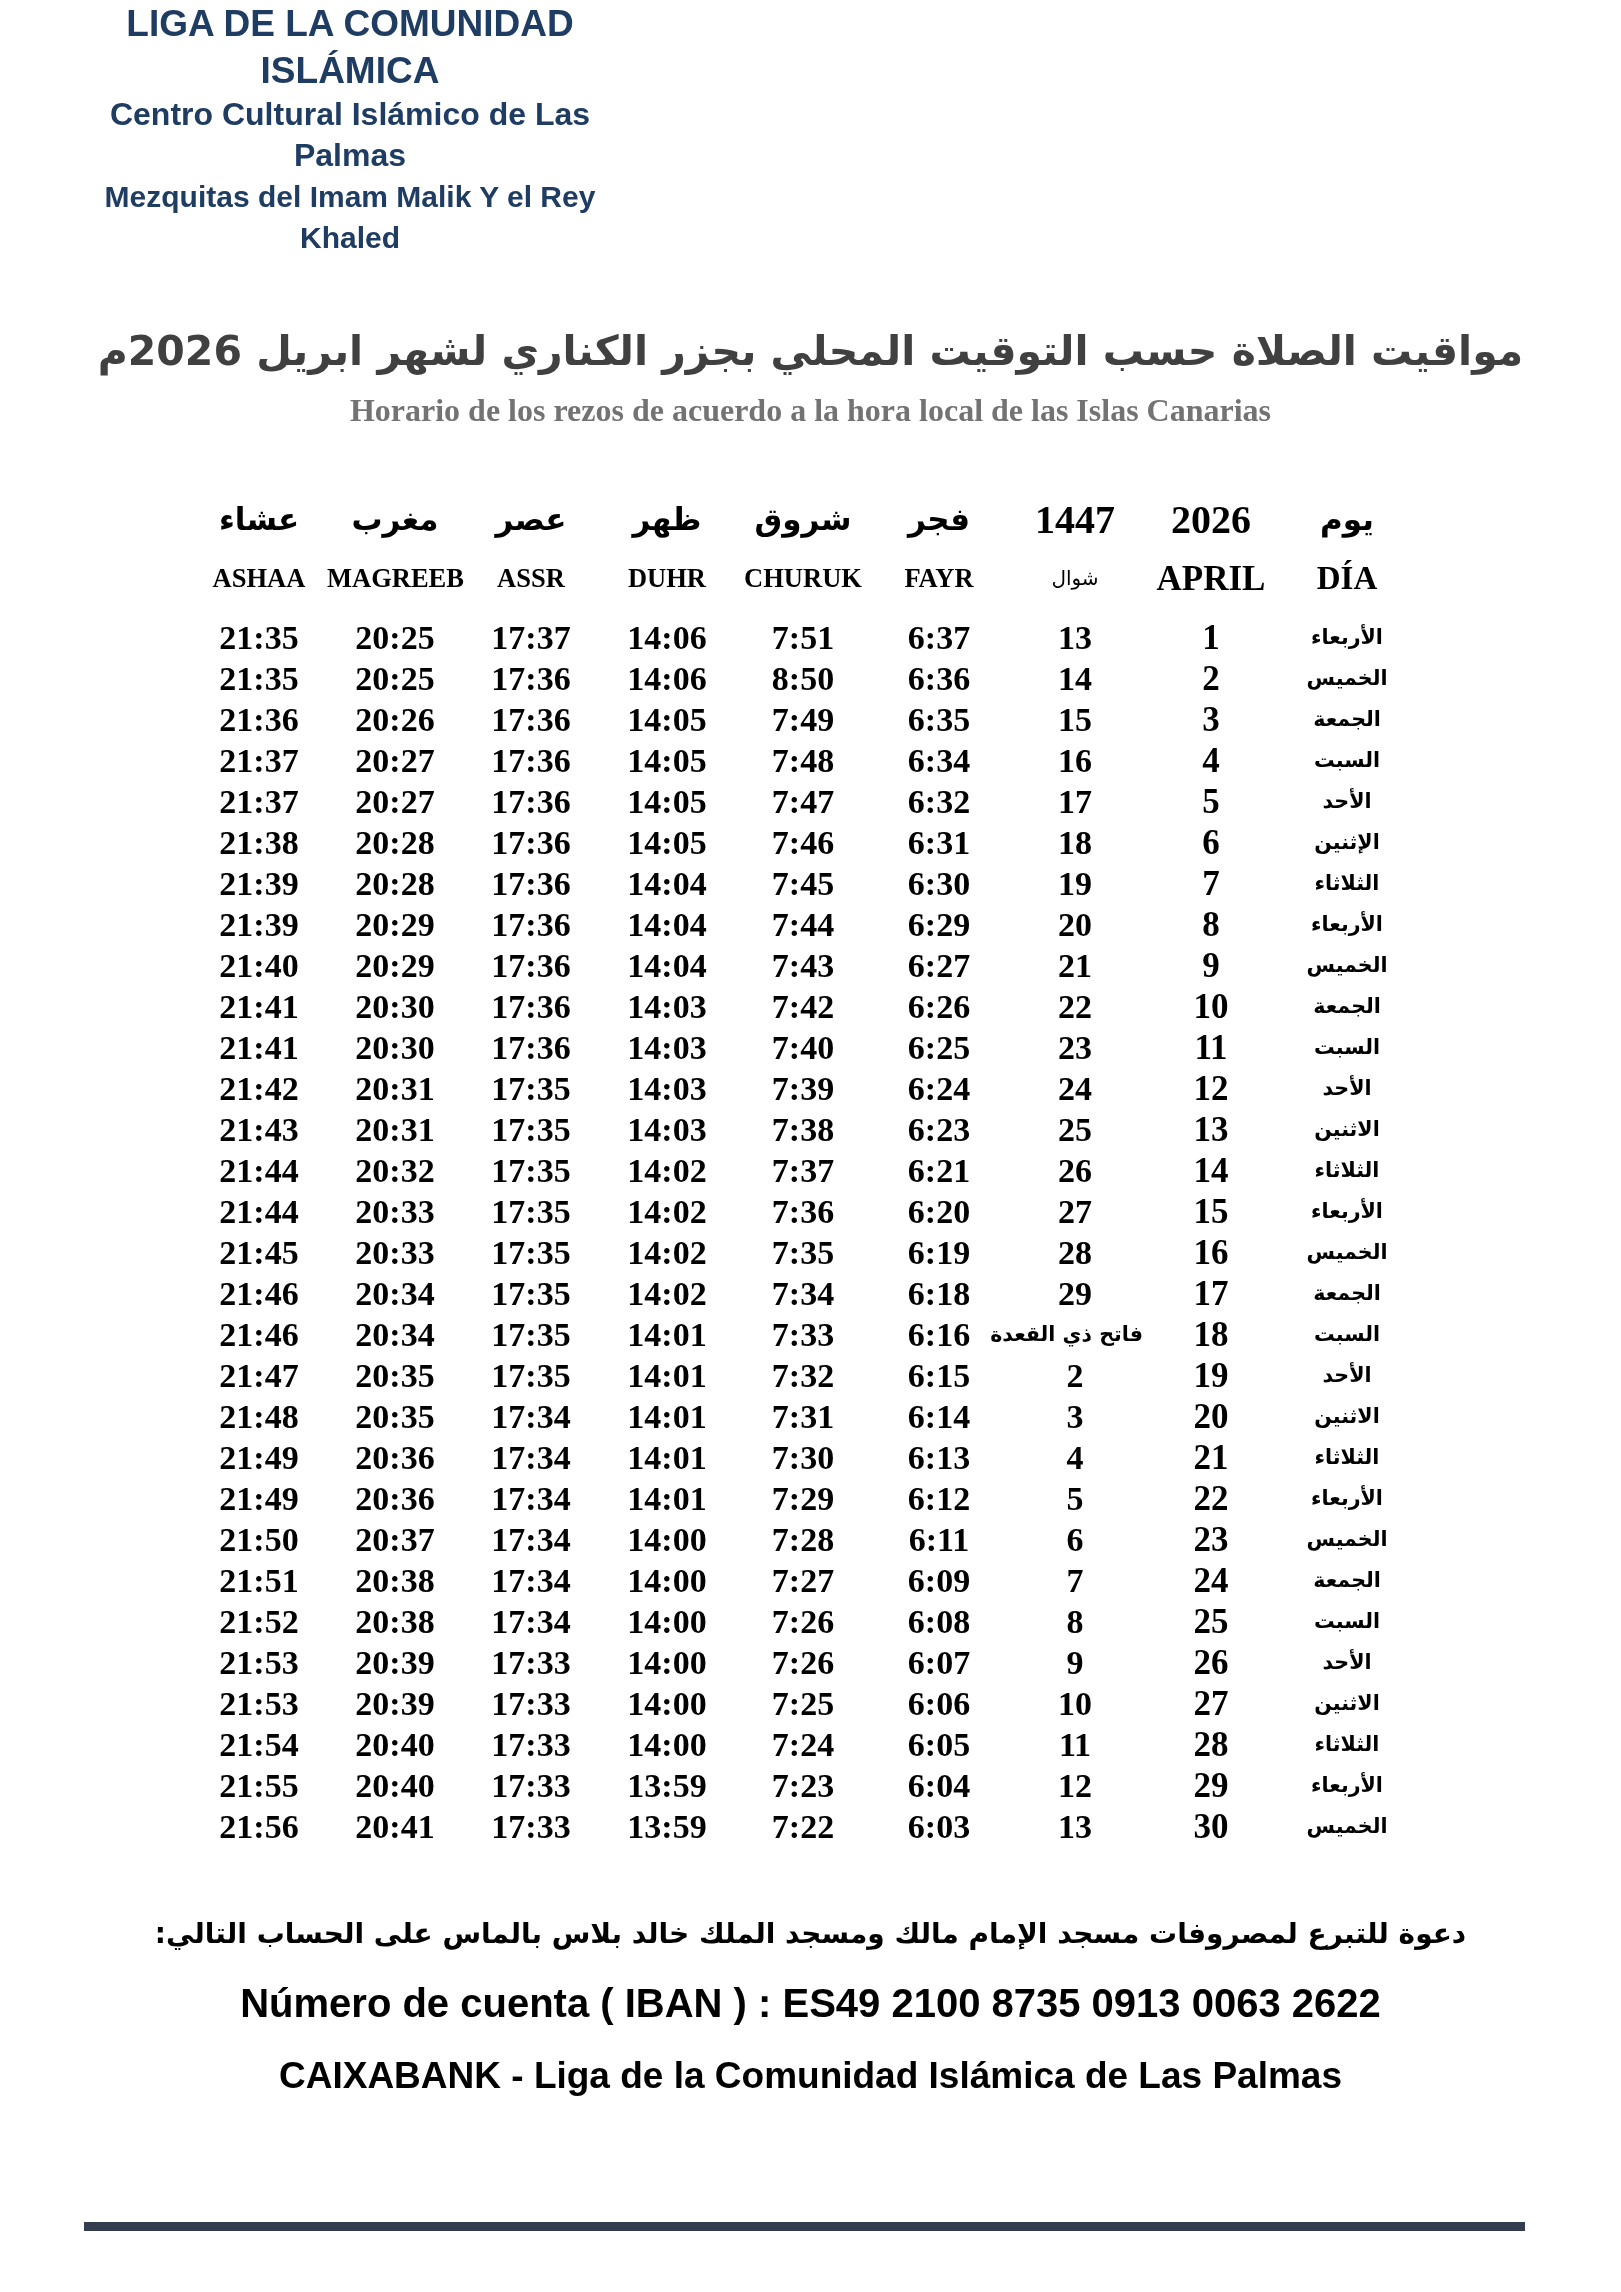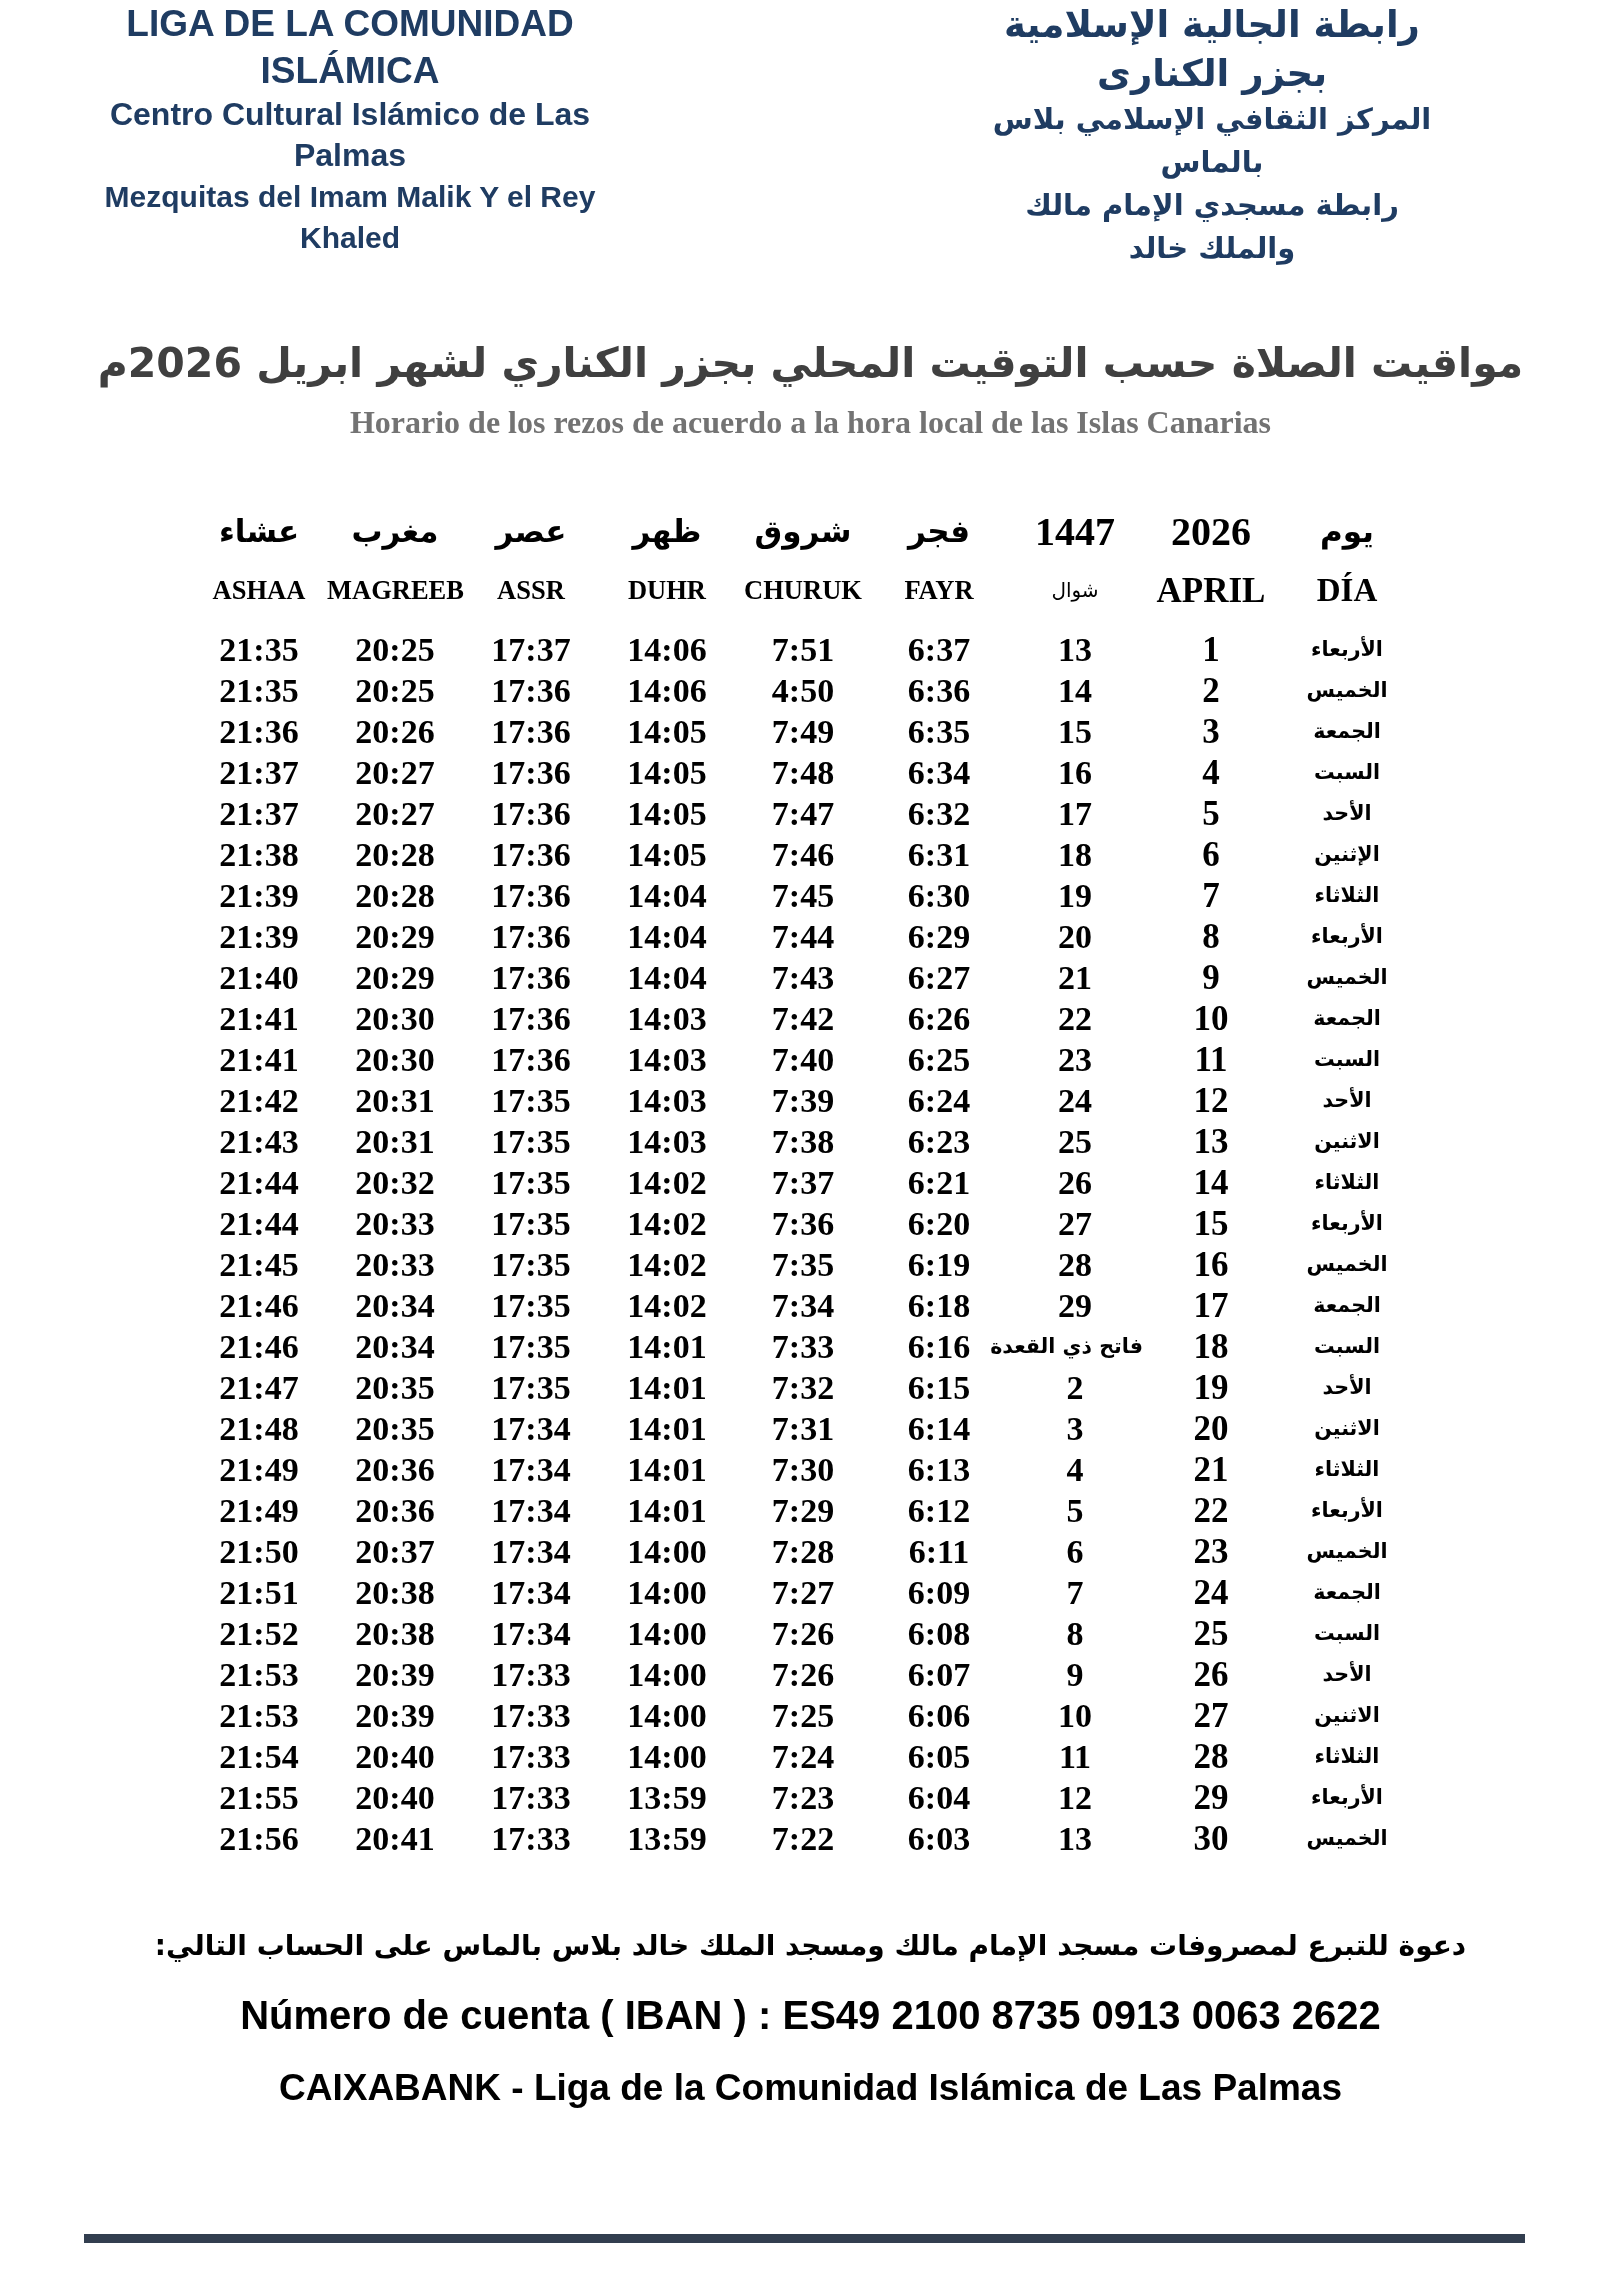--- a/index.html
+++ b/index.html
@@ -53,25 +53,20 @@
 <body>
 
 <div class="page">
 
   <div class="hdr">
     <div class="hdr-left">
       <div class="l1">LIGA DE LA COMUNIDAD ISLÁMICA</div>
       <div class="l2">Centro Cultural Islámico de Las Palmas</div>
       <div class="l3">Mezquitas del Imam Malik Y el Rey Khaled</div>
     </div>
-    <div class="hdr-right" dir="rtl">
-      <div class="l1">رابطة الجالية الإسلامية بجزر الكنارى</div>
-      <div class="l2">المركز الثقافي الإسلامي بلاس بالماس</div>
-      <div class="l3">رابطة مسجدي الإمام مالك والملك خالد</div>
-    </div>
   </div>
 
   <div class="title-ar" dir="rtl">مواقيت الصلاة حسب التوقيت المحلي بجزر الكناري لشهر ابريل 2026م</div>
   <div class="title-es">Horario de los rezos de acuerdo a la hora local de las Islas Canarias</div>
 
   <div class="ptable">
     <div class="hrow a">
       <span class="cell ar">عشاء</span>
       <span class="cell ar">مغرب</span>
       <span class="cell ar">عصر</span>
@@ -103,21 +98,21 @@
           <span class="cell c5">6:37</span>
           <span class="cell c6">13</span>
           <span class="cell c7">1</span>
           <span class="cell c8" dir="rtl">الأربعاء</span>
         </div>
         <div class="trow">
           <span class="cell c0">21:35</span>
           <span class="cell c1">20:25</span>
           <span class="cell c2">17:36</span>
           <span class="cell c3">14:06</span>
-          <span class="cell c4">4:50</span>
+          <span class="cell c4">8:50</span>
           <span class="cell c5">6:36</span>
           <span class="cell c6">14</span>
           <span class="cell c7">2</span>
           <span class="cell c8" dir="rtl">الخميس</span>
         </div>
         <div class="trow">
           <span class="cell c0">21:36</span>
           <span class="cell c1">20:26</span>
           <span class="cell c2">17:36</span>
           <span class="cell c3">14:05</span>

